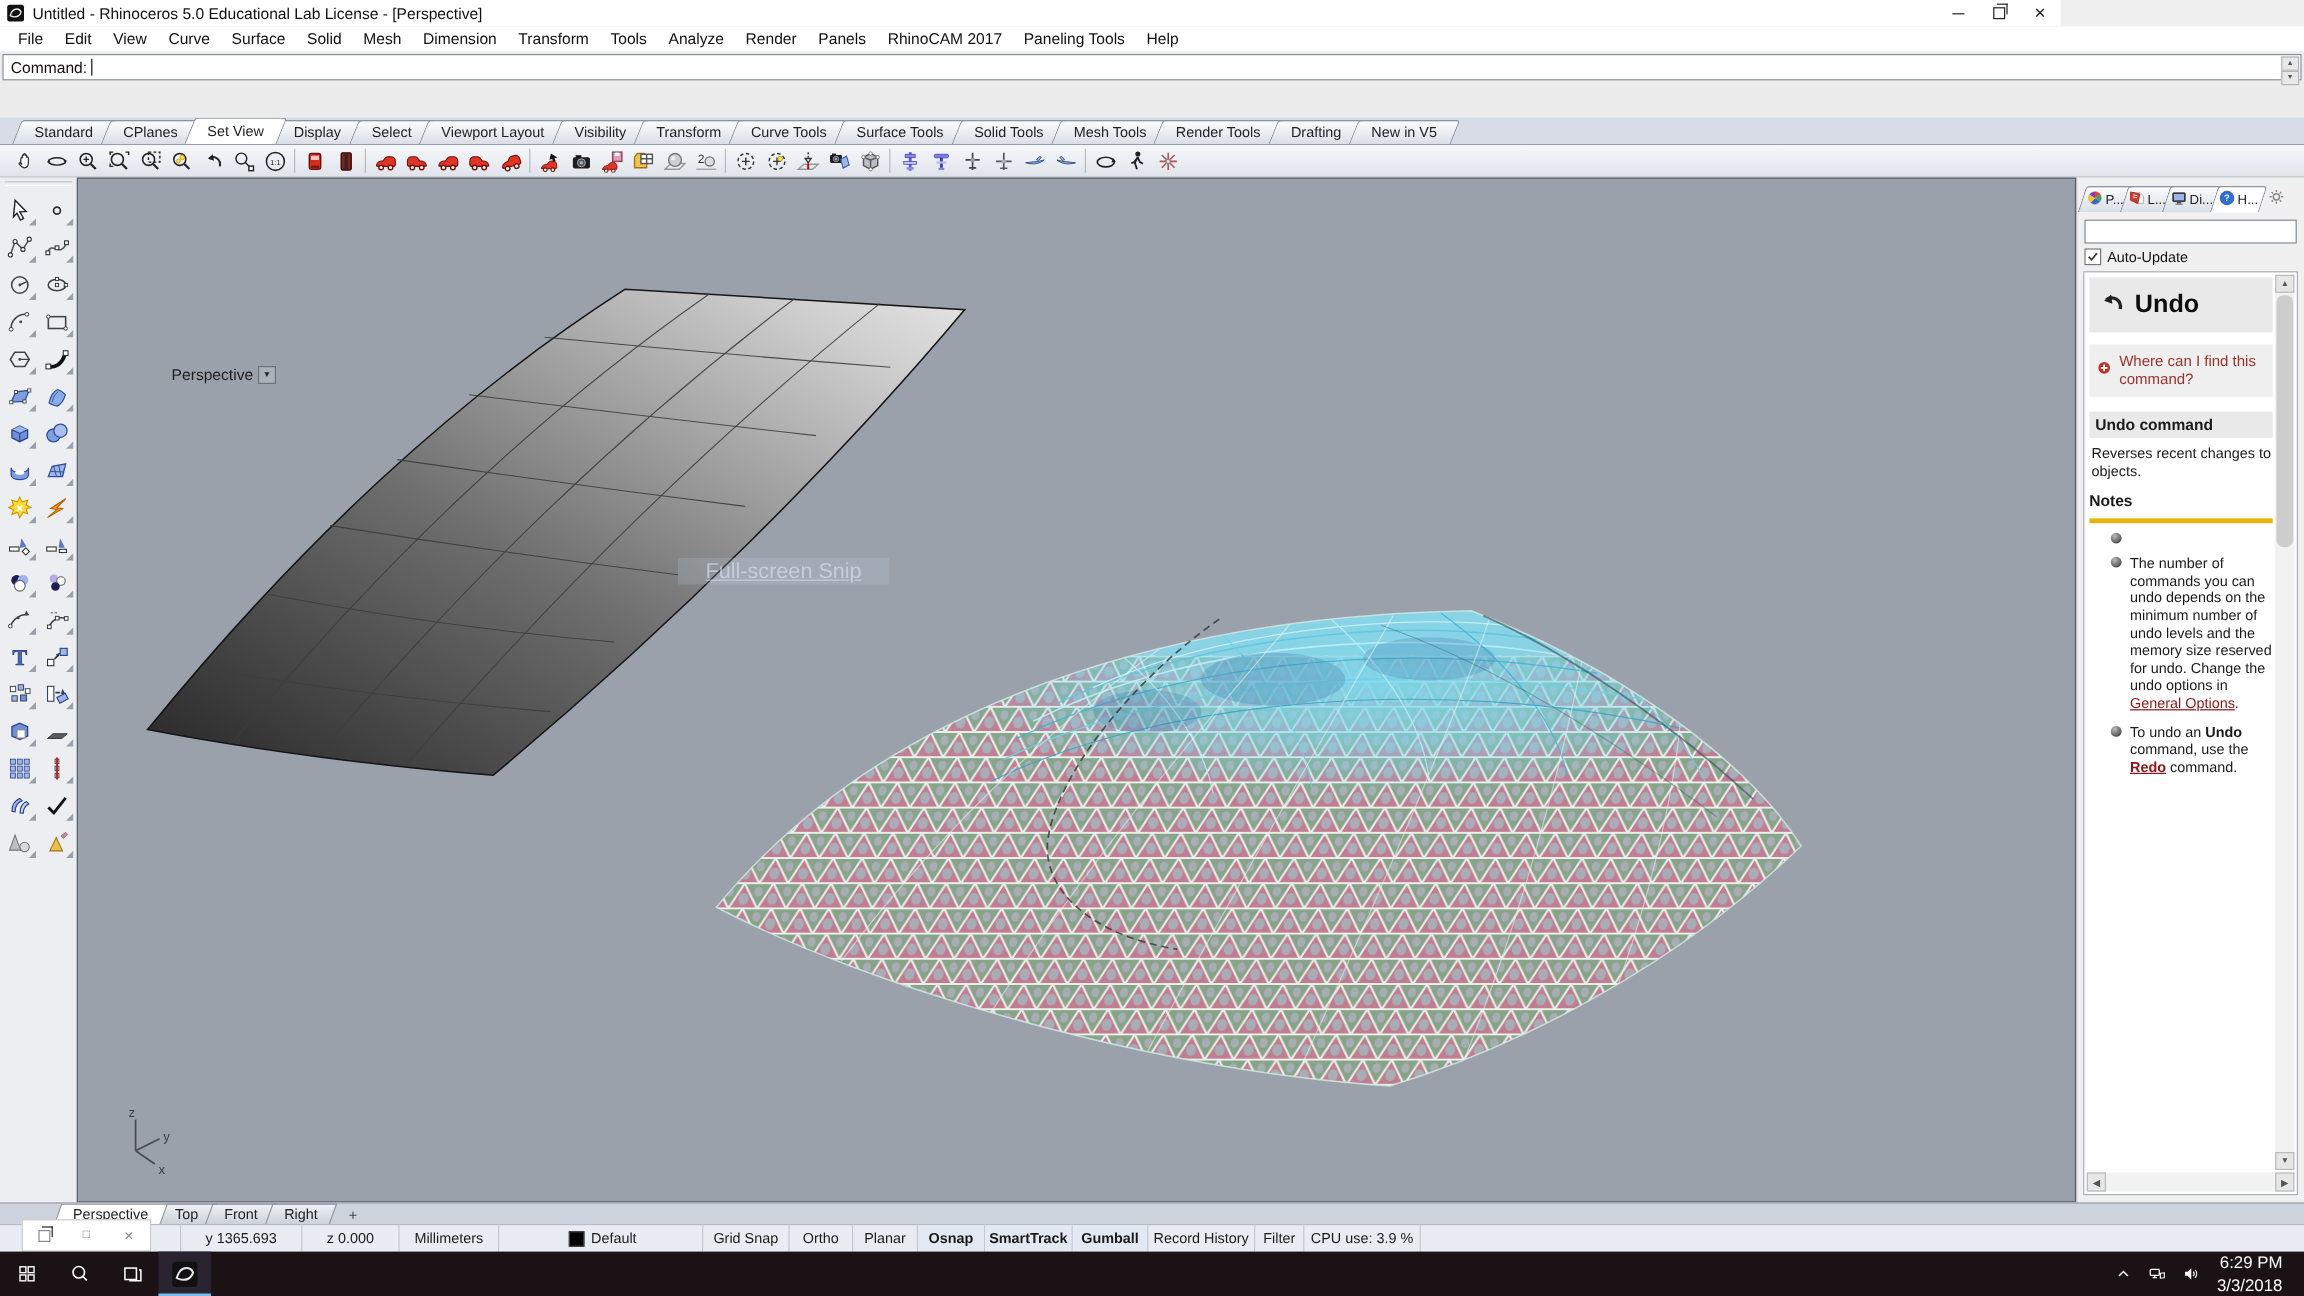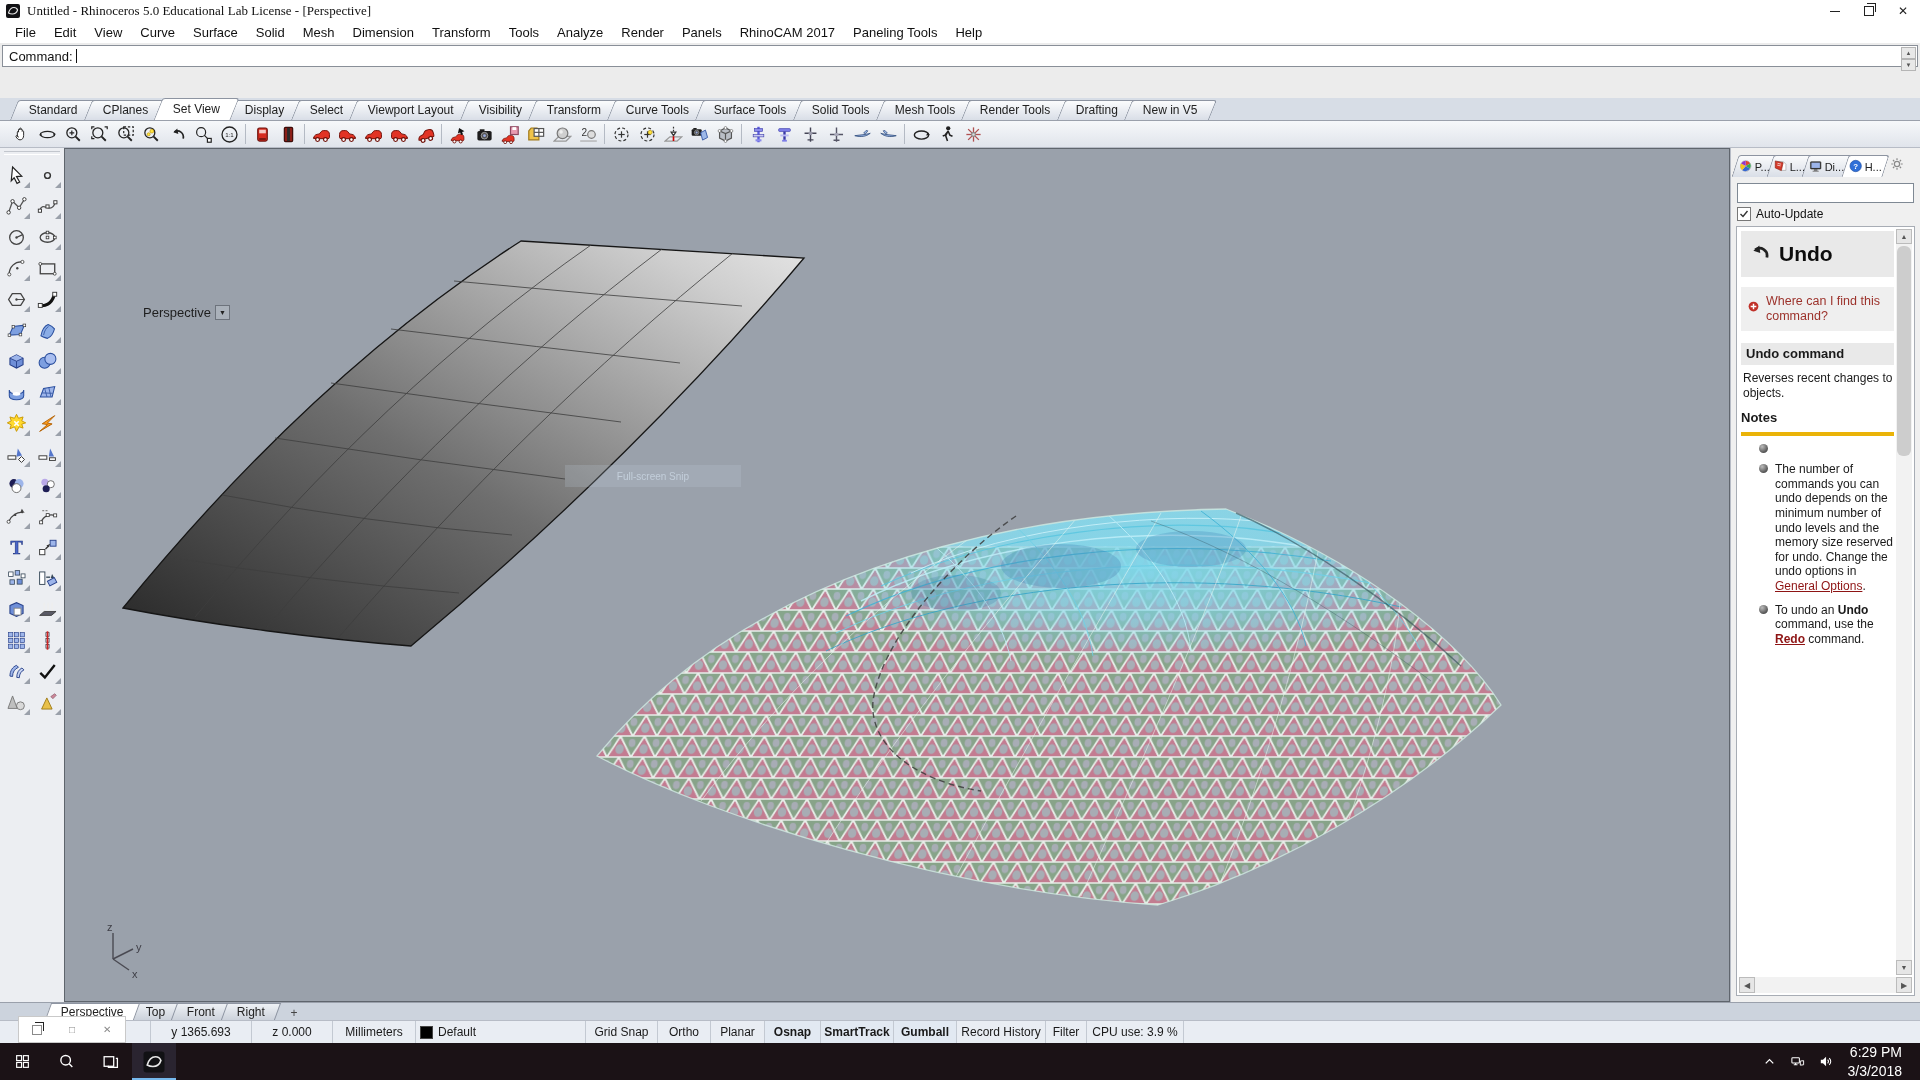--- a/index.html
+++ b/index.html
@@ -1,22 +1,22 @@
 <!DOCTYPE html>
 <html><head>
 <meta charset="utf-8">
 <style>
   html,body{margin:0;padding:0;}
   body{width:1920px;height:1080px;overflow:hidden;position:relative;
        font-family:"Liberation Sans",sans-serif;background:#f0f0f0;
        -webkit-user-select:none;user-select:none;}
   .abs{position:absolute;}
   
-  #titlebar{left:0;top:0;width:1920px;height:22px;background:#ffffff;border-bottom:1px solid #e2e2e2;
-            display:flex;align-items:center;font-size:13px;color:#111;font-family:Liberation Serif, serif;}
+  #titlebar{left:0;top:0;width:1717px;height:22px;background:#ffffff;border-bottom:1px solid #e2e2e2;
+            display:flex;align-items:center;font-size:13px;color:#111;}
   #appicon{width:16px;height:16px;margin:0 6px 0 5px;}
   .wbtn{width:34px;height:22px;display:flex;align-items:center;justify-content:center;color:#222;font-size:12px;}
   #winbtns{margin-left:auto;display:flex;}
   .minline{width:10px;height:1px;background:#222;}
   .restoreglyph{width:8px;height:8px;border:1px solid #222;position:relative;}
   .restoreglyph:before{content:"";position:absolute;left:2px;top:-4px;width:8px;height:8px;border:1px solid #222;border-bottom:none;border-left:none;}
   
   #menubar{left:0;top:22px;width:1920px;height:21px;background:#fff;display:flex;align-items:center;font-size:13px;color:#111;padding-left:6px;box-sizing:border-box;text-align:right;}
   .menuitem{padding:2px 9px;border-radius:2px;}
   
@@ -43,21 +43,21 @@
   #leftrail{left:0;top:148px;width:64px;height:854px;background:#eceef2;border-right:1px solid #b7bcc6;}
   #leftrail .groove{height:2px;border-top:1px solid #c2c6cd;border-bottom:1px solid #fff;margin:3px 4px;}
   #lefticons{display:grid;grid-template-columns:30px 30px;justify-content:center;grid-gap:1px;padding-top:2px;}
   .lico{width:30px;height:30px;display:flex;align-items:center;justify-content:center;position:relative;border-radius:2px;}
   .lico .fly{position:absolute;right:2px;bottom:2px;width:0;height:0;border-left:6px solid transparent;border-bottom:6px solid #9aa0aa;}
   
   #viewport{left:64px;top:148px;width:1666px;height:854px;background:#9aa1ab;border:1px solid #5f656d;box-sizing:border-box;overflow:hidden;}
   #vplabel{left:78px;top:156px;font-size:13px;color:#1e1e1e;display:flex;align-items:center;gap:4px;}
   #vplabel .dd{width:13px;height:13px;border:1px solid #6d737c;background:#aab1ba;display:flex;align-items:center;justify-content:center;font-size:7px;color:#222;}
   #watermark{left:500px;top:316px;width:176px;height:22px;background:rgba(195,210,225,.20);
-             color:rgba(215,228,240,.62);font-size:10px;display:flex;align-items:center;justify-content:center;}
+             color:rgba(215,228,240,.62);font-size:18px;display:flex;align-items:center;justify-content:center;text-decoration:underline;}
   
   #rightpanel{left:1730px;top:148px;width:190px;height:854px;background:#f0f0f0;border-left:1px solid #b7bcc6;box-sizing:border-box;font-size:12px;}
   #ptabs{display:flex;align-items:flex-end;height:26px;padding:3px 2px 0 4px;}
   .ptab{height:21px;display:flex;align-items:center;gap:2px;padding:0 3px;margin-right:-4px;transform:skewX(-18deg);
         background:linear-gradient(#fafbfc,#d9dee7);border:1px solid #8d94a1;border-bottom:none;border-radius:3px 3px 0 0;font-size:11px;color:#222;}
   .ptab>*{transform:skewX(18deg);}
   .ptab.active{background:#fff;z-index:2;position:relative;}
   #psearch{margin:6px 6px 4px 6px;height:18px;background:#fff;border:1px solid #7f8994;}
   #autoupd{display:flex;align-items:center;gap:5px;margin:4px 6px;color:#111;}
   .cbx{width:12px;height:12px;background:#fff;border:1px solid #777;display:flex;align-items:center;justify-content:center;}
@@ -967,21 +967,21 @@
     <div class="spane" style="width: 150px; flex: 0 0 150px;"></div>
     <div class="spane" style="width: 100px; flex: 0 0 100px;">
       <span>y 1365.693</span>
     </div>
     <div class="spane" style="width: 80px; flex: 0 0 80px;">
       <span>z 0.000</span>
     </div>
     <div class="spane" style="width: 82px; flex: 0 0 82px;">
       <span>Millimeters</span>
     </div>
-    <div class="spane" style="width: 165px; flex: 0 0 165px; justify-content: flex-start; padding-left: 4px;">
+    <div class="spane" style="width: 165px; flex: 0 0 165px; justify-content: center; padding-left: 4px;">
       <span class="swatch"></span>
       <span>Default</span>
     </div>
     <div class="spane" style="width: 71px; flex: 0 0 71px;">
       <span>Grid Snap</span>
     </div>
     <div class="spane" style="width: 52px; flex: 0 0 52px;">
       <span>Ortho</span>
     </div>
     <div class="spane" style="width: 53px; flex: 0 0 53px;">

